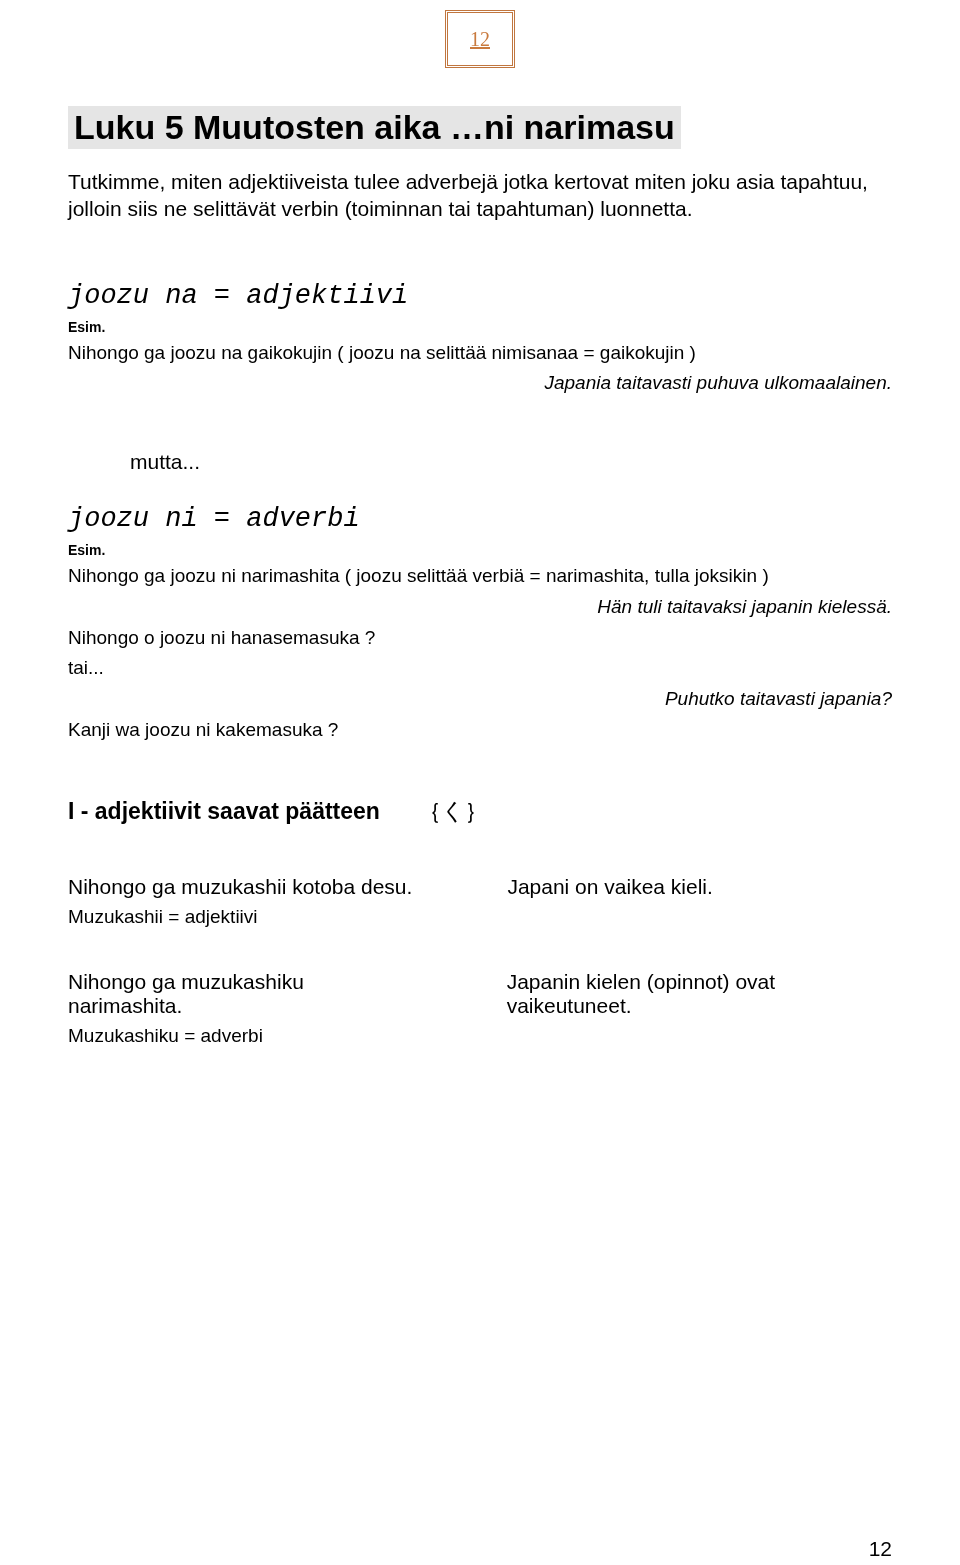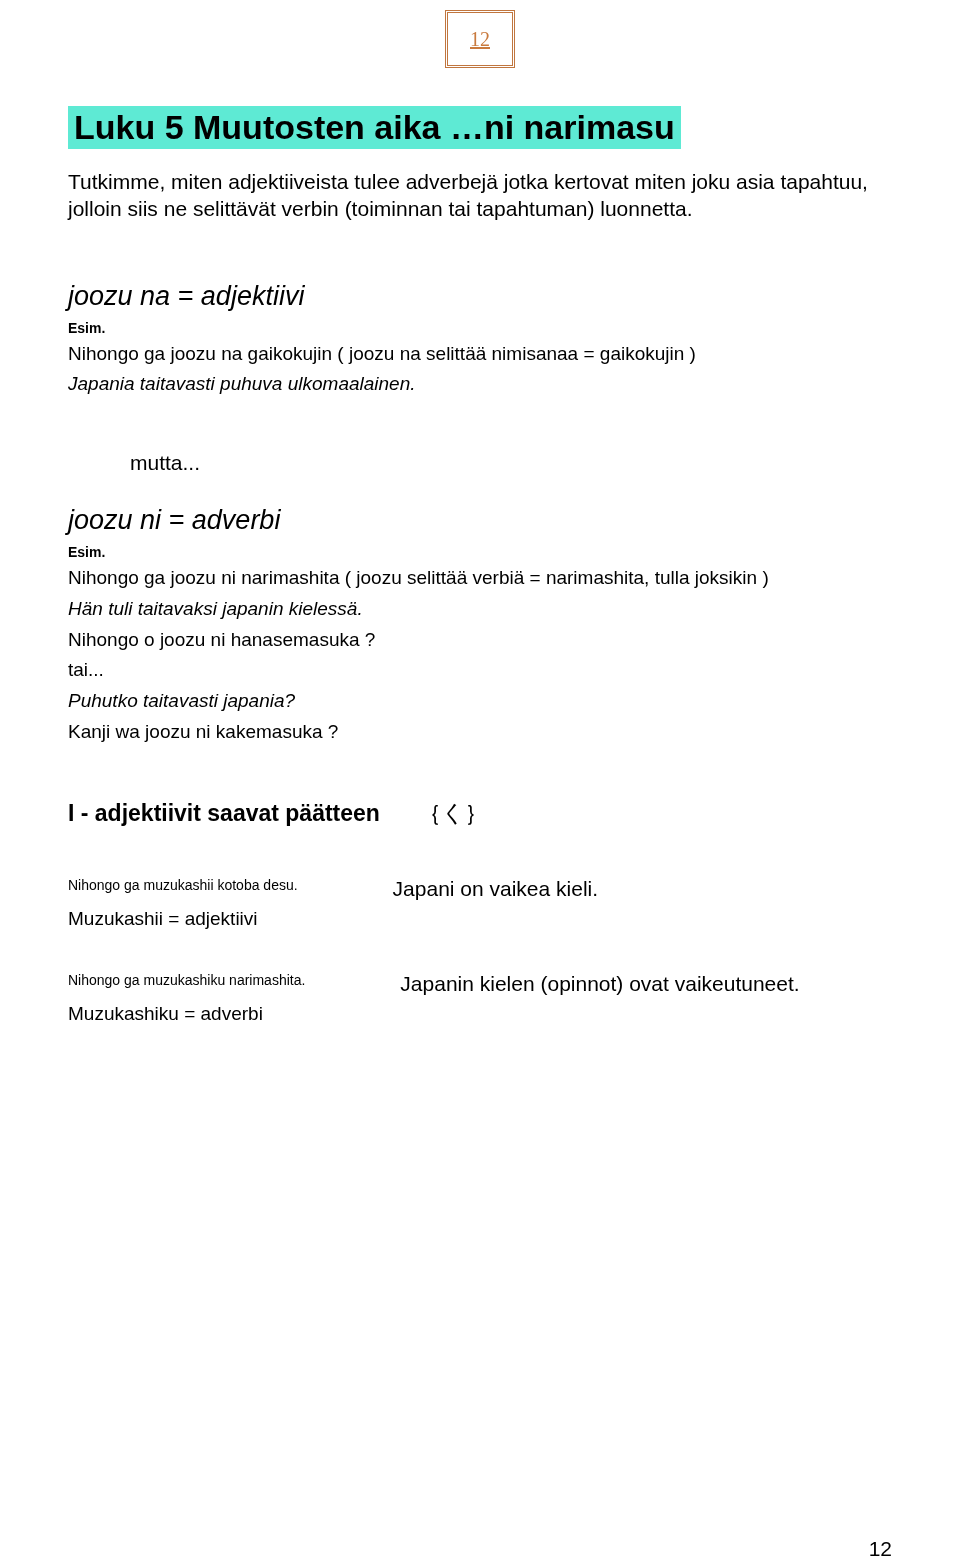--- a/index.html
+++ b/index.html
@@ -25,21 +25,21 @@
     display: flex;
     align-items: center;
     justify-content: center;
     color: #c97a3e;
     font-family: "Times New Roman", serif;
     font-size: 20px;
     text-decoration: underline;
     box-sizing: border-box;
   }
   h1.title {
-    background: #5eead4;
+    background: #e5e5e5;
     display: inline-block;
     font-size: 34px;
     font-weight: bold;
     margin: 38px 0 20px 0;
     padding: 2px 6px;
   }
   .para {
     font-size: 21px;
     line-height: 1.28;
     margin: 0 0 58px 0;
@@ -48,25 +48,26 @@
     font-size: 23px;
     font-weight: bold;
     margin: 0 0 22px 0;
   }
   .jp {
     font-family: "MS Mincho", "Hiragino Mincho ProN", serif;
     font-weight: normal;
   }
   .italic {
     font-style: italic;
+    text-align: right;
   }
   .def-line {
     font-size: 27px;
     font-style: italic;
-    font-family: Liberation Sans, sans-serif;
+    font-family: Liberation Mono, monospace;
     margin: 0 0 8px 0;
   }
   .esim {
     font-weight: bold;
     font-size: 14px;
     margin: 0 0 6px 0;
   }
   .body-line {
     font-size: 19px;
     margin: 0 0 6px 0;
@@ -78,21 +79,21 @@
   }
   .block {
     margin-bottom: 54px;
   }
   .two-col {
     display: flex;
     gap: 95px;
     margin-bottom: 6px;
   }
   .two-col .left {
-    font-size: 14px;
+    font-size: 21px;
   }
   .two-col .right {
     font-size: 21px;
   }
   .footer-num {
     position: absolute;
     bottom: 14px;
     right: 68px;
     font-size: 21px;
   }

